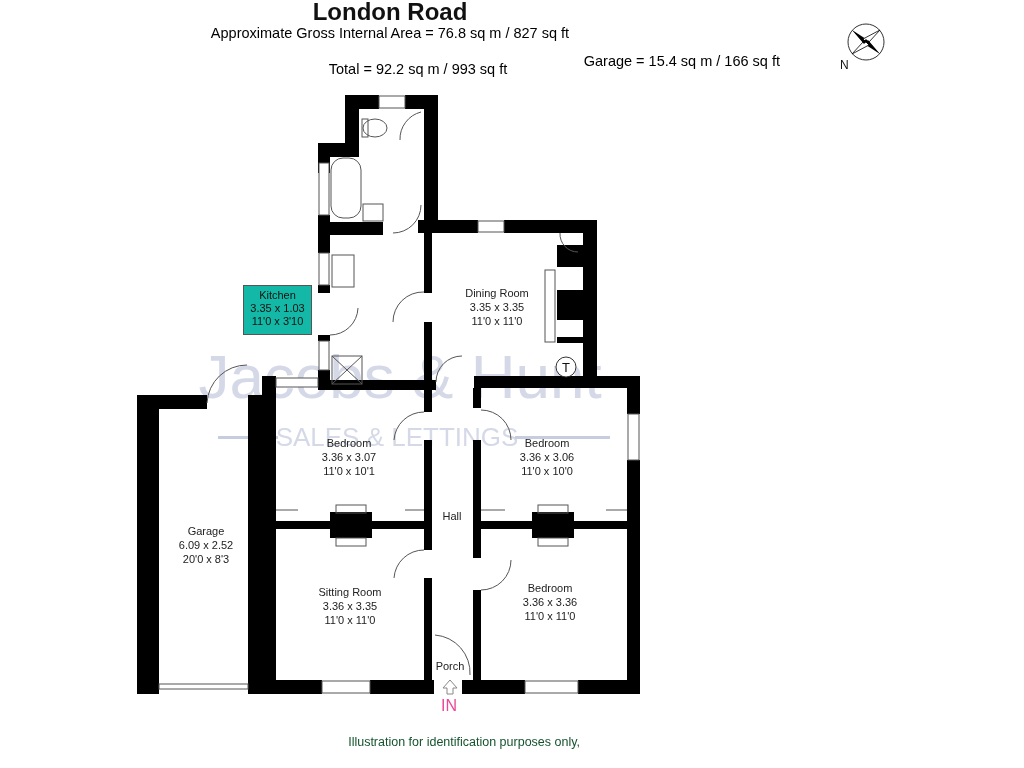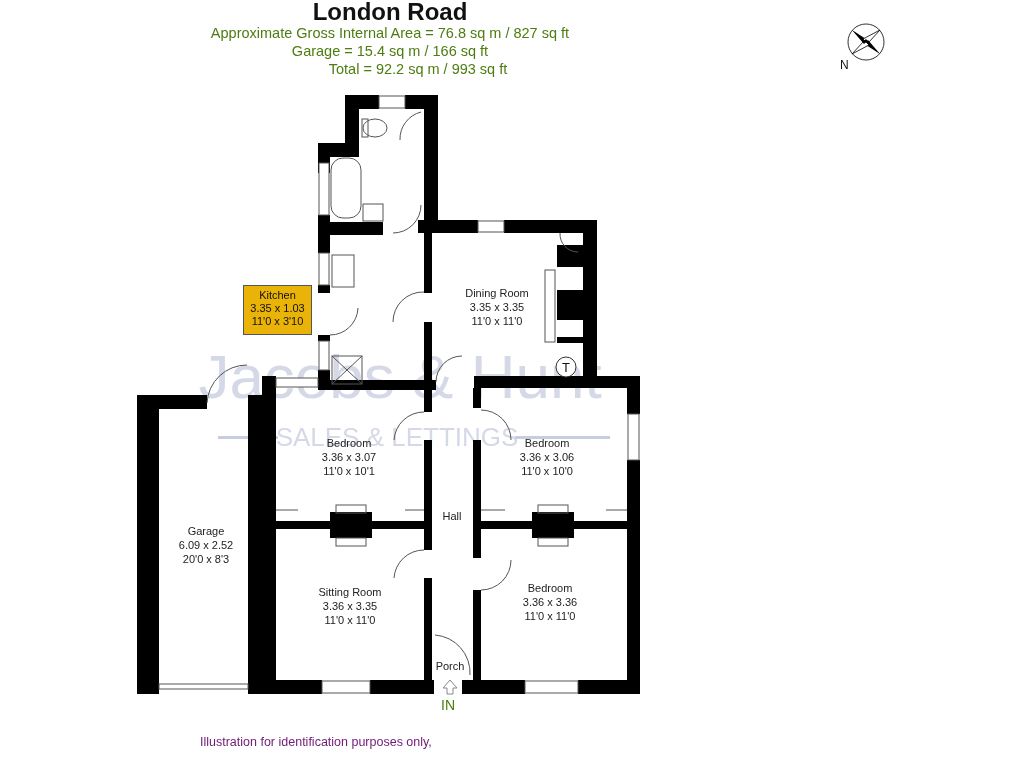--- a/index.html
+++ b/index.html
@@ -1,30 +1,30 @@
 <!DOCTYPE html>
 <html><head>
 <meta charset="utf-8">
 <style>
   html, body { margin:0; padding:0; background:#ffffff; }
   body { width:1024px; height:768px; position:relative; overflow:hidden;
          font-family:"Liberation Sans", sans-serif; color:#111; }
   .header { position:absolute; left:0; top:0; width:780px; text-align:center; }
   .title { position:absolute; left:250px; width:280px; top:-2px; text-align:center;
            font-weight:bold; font-size:24px; line-height:28px; color:#111; }
-  .sub { position:absolute; width:780px; left:0; text-align:center; font-size:14.5px; line-height:18px; color:#4d7c0f; }
-  .sub1 { top:24px; } .sub2 { top:42px; } .sub3 { top:60px;margin-left:28px; }
+  .sub { position:absolute; width:780px; left:0; text-align:center; font-size:14.5px; line-height:18px; color:#000000; }
+  .sub1 { top:24px; } .sub2 { top:52px;text-align:right; } .sub3 { top:60px;margin-left:28px; }
   svg.plan { position:absolute; left:0; top:0; width:1024px; height:768px; }
   .lbl { font-family:"Liberation Sans", sans-serif; font-size:11px; fill:#222; text-anchor:middle; }
   .wm { font-family:"Liberation Sans", sans-serif; fill:#c7cde0; opacity:0.75; text-anchor:middle; }
-  .footer { position:absolute; left:200px; width:380px; top:734px; text-align:left;
-            font-size:12.5px; line-height:16px; color:#701a75; }
-  .in-label { position:absolute; left:441px; top:697px; font-size:14px; color:#4d7c0f; }
+  .footer { position:absolute; left:200px; width:380px; top:734px; text-align:right;
+            font-size:12.5px; line-height:16px; color:#14532d; }
+  .in-label { position:absolute; left:441px; top:697px; font-size:16px; color:#ec4899; }
   .kitchen-box { position:absolute; left:243px; top:285px; width:69px; height:50px;
-                 border:1px solid #555; background:#eab308; text-align:center; font-size:11px; line-height:13px; padding-top:3px; box-sizing:border-box; }
+                 border:1px solid #555; background:#14b8a6; text-align:center; font-size:11px; line-height:13px; padding-top:3px; box-sizing:border-box; }
 </style>
 </head>
 <body>
 
 <div class="header">
   <div class="title">London Road</div>
   <div class="sub sub1">Approximate Gross Internal Area = 76.8 sq m / 827 sq ft</div>
   <div class="sub sub2">Garage = 15.4 sq m / 166 sq ft</div>
   <div class="sub sub3">Total = 92.2 sq m / 993 sq ft</div>
 </div>

